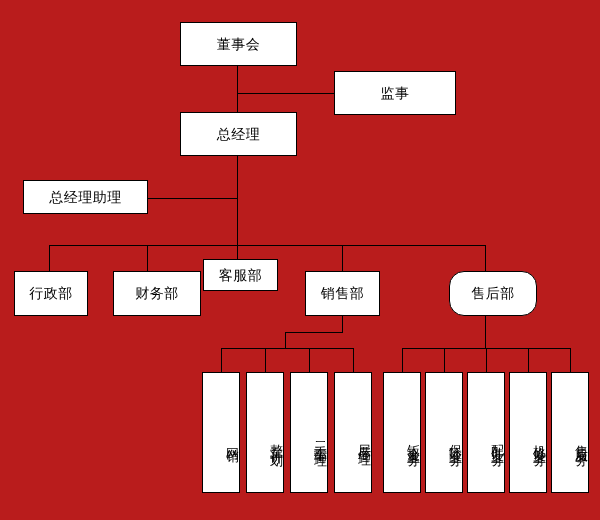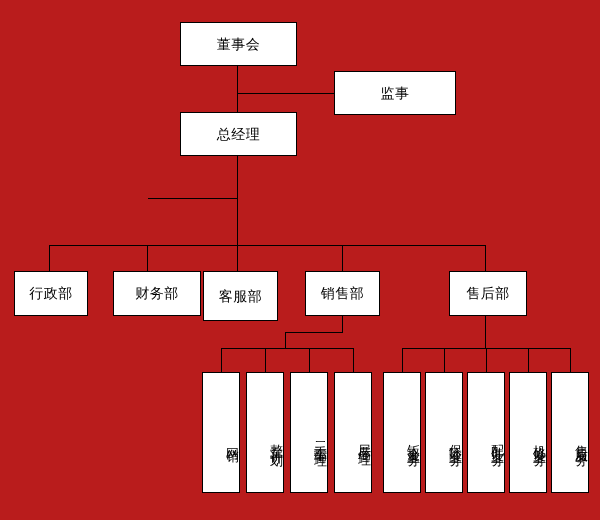--- a/index.html
+++ b/index.html
@@ -84,35 +84,38 @@
   </div>
 
   <div class="node" style="left: 180px; top: 112px; width: 117px; height: 44px;">
     <span>总经理</span>
   </div>
 
   <div class="node" style="left: 334px; top: 71px; width: 122px; height: 44px;">
     <span>监事</span>
   </div>
 
+  <div class="node" style="left: 23px; top: 180px; width: 125px; height: 34px;">
+    <span>总经理助理</span>
+  </div>
 
   <div class="group">
       <div class="node" style="left: 14px; top: 271px; width: 74px; height: 45px; text-align: center;">
         <span>行政部</span>
       </div>
       <div class="node" style="left: 113px; top: 271px; width: 88px; height: 45px;">
         <span>财务部</span>
       </div>
-      <div class="node" style="left: 203px; top: 271px; width: 75px; height: 50px;">
+      <div class="node" style="left: 203px; top: 259px; width: 75px; height: 32px;">
         <span>客服部</span>
       </div>
       <div class="node" style="left: 305px; top: 271px; width: 75px; height: 45px;">
         <span>销售部</span>
       </div>
-      <div class="node" style="left: 449px; top: 271px; width: 78px; height: 45px;">
+      <div class="node" style="left: 449px; top: 271px; width: 88px; height: 45px; border-radius: 15px;">
         <span>售后部</span>
       </div>
     </div>
 
   <div class="group">
       <div class="node vertical" style="left: 202px; top: 372px; width: 38px; height: 121px;">
         <span>网销</span>
       </div>
       <div class="node vertical" style="left: 246px; top: 372px; width: 38px; height: 121px;">
         <span>整车计划</span>

